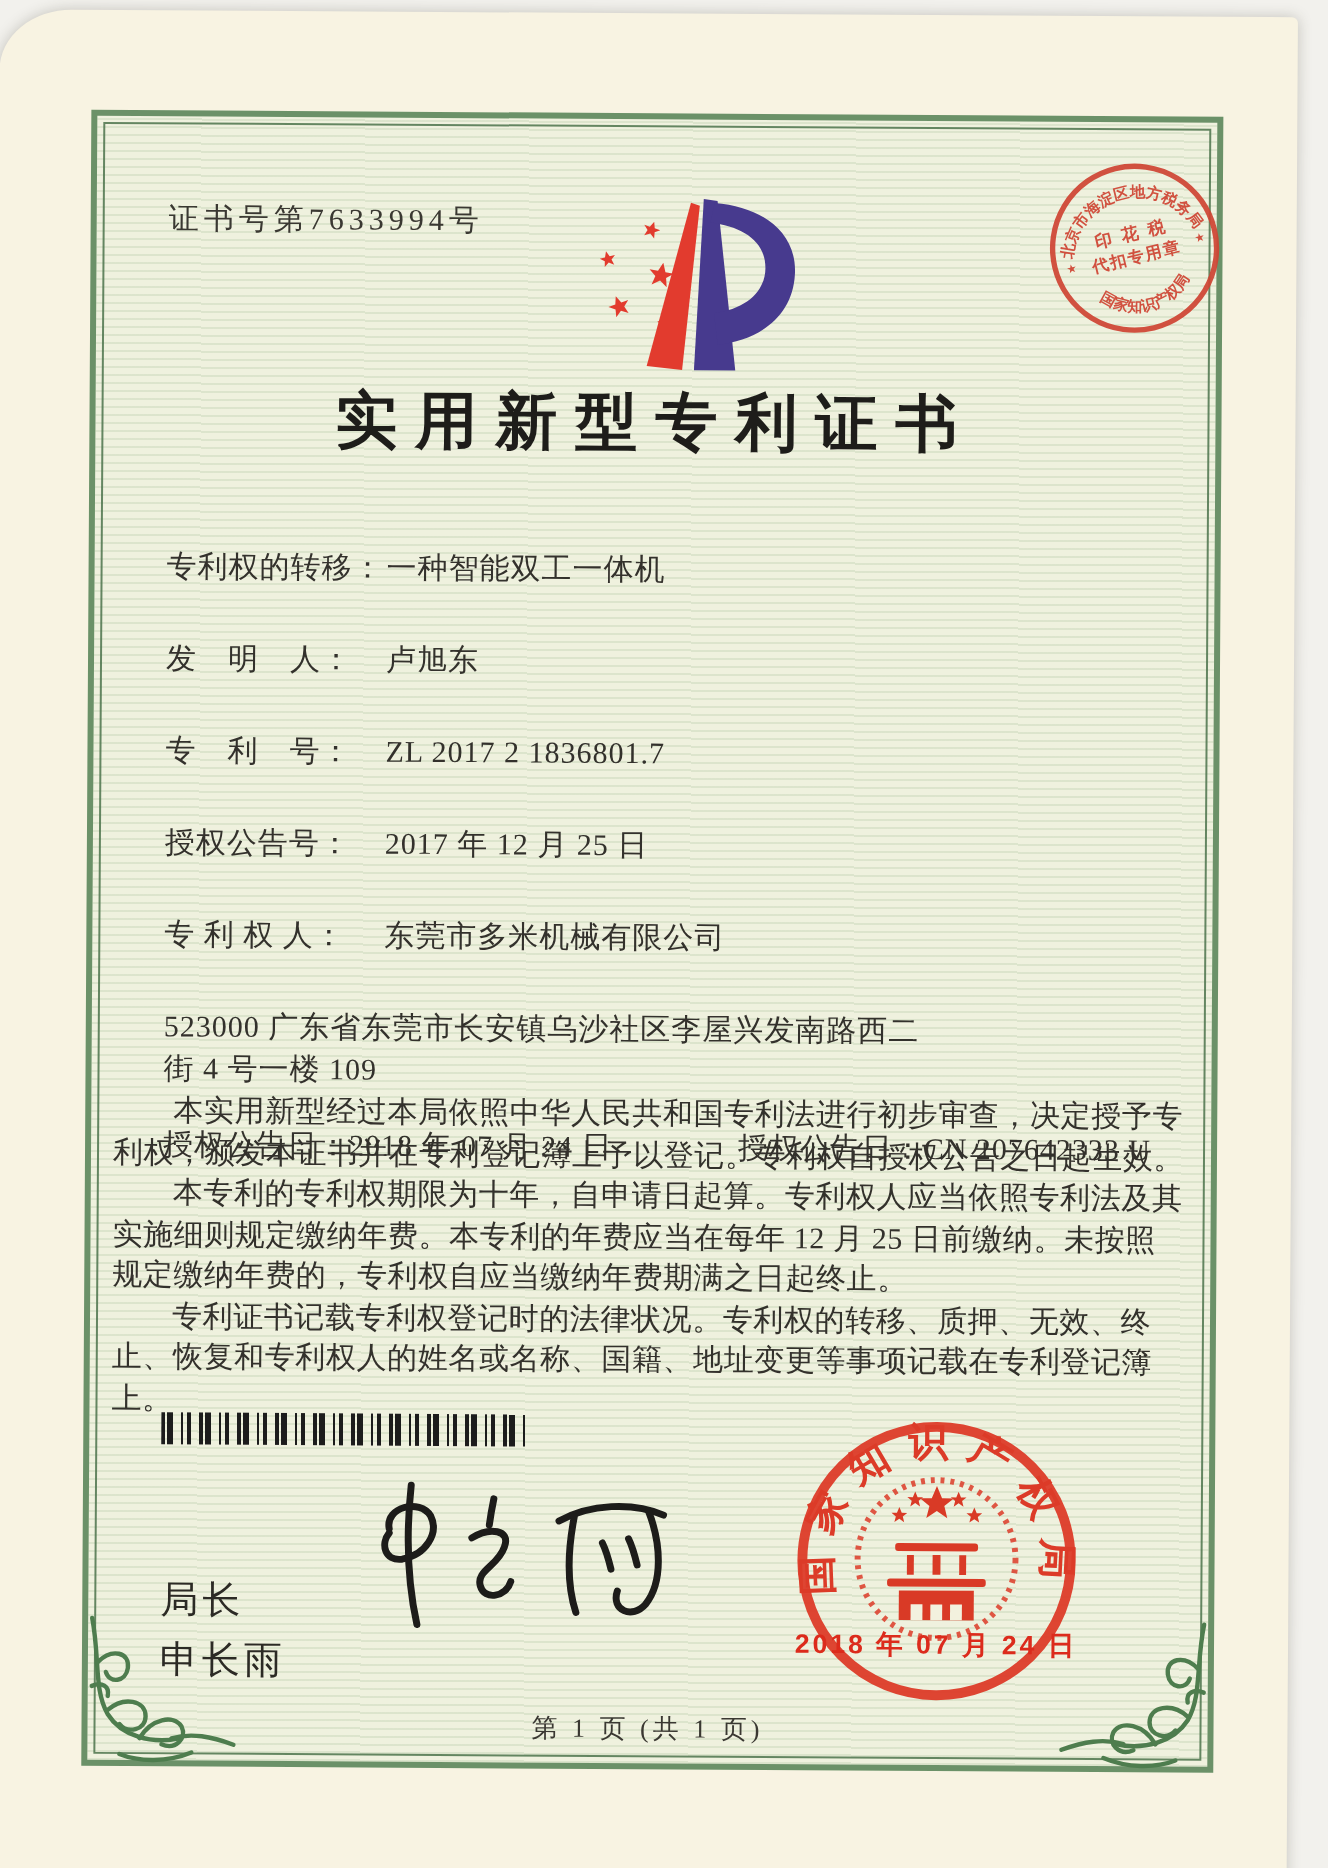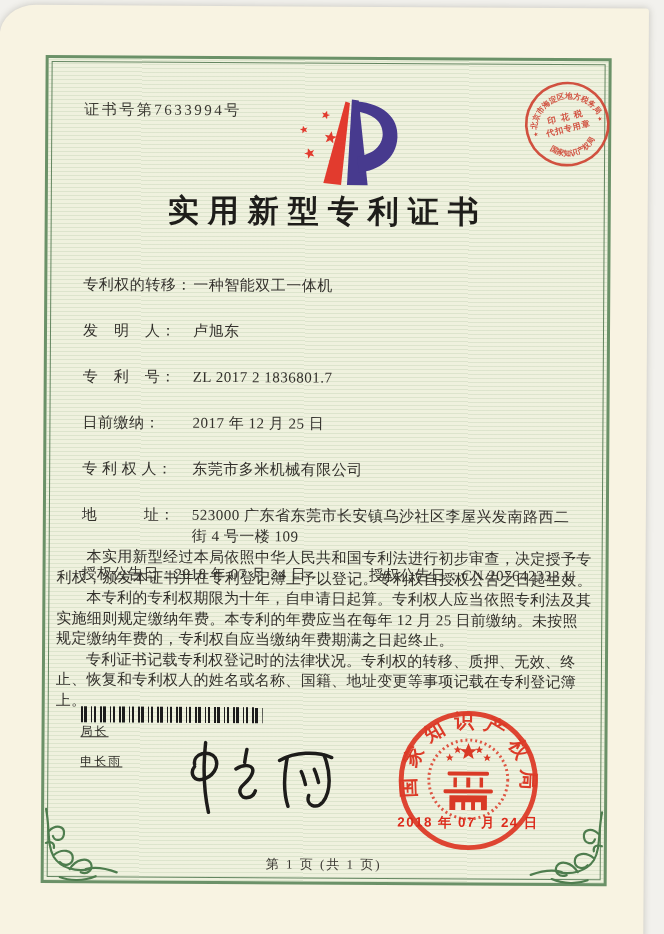--- a/index.html
+++ b/index.html
@@ -49,21 +49,21 @@
   .paras{position:absolute;left:11px;right:13px;top:488px;font-size:15px;line-height:20.5px;color:#33312c;}
   .paras p{margin:0;text-indent:2em;letter-spacing:.3px;}
   .barcode{
     position:absolute;left:36px;top:648px;width:182px;height:16px;
     background:repeating-linear-gradient(90deg,
       #1c1c1c 0 2px, rgba(0,0,0,0) 2px 3px,
       #1c1c1c 3px 6px, rgba(0,0,0,0) 6px 10px,
       #1c1c1c 10px 11px, rgba(0,0,0,0) 11px 13px,
       #1c1c1c 13px 15px, rgba(0,0,0,0) 15px 19px);
   }
-  .signer{position:absolute;left:36px;top:658px;font-size:12px;line-height:30px;letter-spacing:2px;color:#2c2a25;text-decoration:underline;}
+  .signer{position:absolute;left:36px;top:728px;font-size:19px;line-height:30px;letter-spacing:2px;color:#2c2a25;}
   .signature{position:absolute;left:135px;top:676px;width:185px;height:84px;}
   .seal{position:absolute;left:350px;top:646px;width:148px;height:148px;}
   .footer{
     position:absolute;left:0;top:796px;width:100%;text-align:center;
     font-size:13px;letter-spacing:2px;color:#3a3832;
   }
   .orn{position:absolute;width:82px;height:82px;bottom:-5px;}
   .orn.left{left:-4px;}
   .orn.right{right:-4px;transform:scaleX(-1);}
   .seal-red{fill:#d93a26;}
@@ -119,29 +119,28 @@
         </div>
         <div class="frow">
           <span class="lab">发　明　人：</span>
           <span class="val">卢旭东</span>
         </div>
         <div class="frow">
           <span class="lab">专　利　号：</span>
           <span class="val">ZL 2017 2 1836801.7</span>
         </div>
         <div class="frow">
-          <span class="lab">日前缴纳：</span>
+          <span class="lab">授权公告号：</span>
           <span class="val">2017 年 12 月 25 日</span>
         </div>
         <div class="frow">
           <span class="lab">专 利 权 人：</span>
           <span class="val">东莞市多米机械有限公司</span>
         </div>
         <div class="frow" style="margin-bottom:17px;">
-          <span class="lab">地　　　址：</span>
           <span class="val pre">523000 广东省东莞市长安镇乌沙社区李屋兴发南路西二
 街 4 号一楼 109</span>
         </div>
         <div class="frow two-col">
           <span class="pair">
             <span class="lab" style="flex-basis:auto;">授权公告日：</span>
             <span class="val">2018 年 07 月 24 日</span>
           </span>
           <span class="pair">
             <span class="lab" style="flex-basis:auto;">授权公告日：</span>

